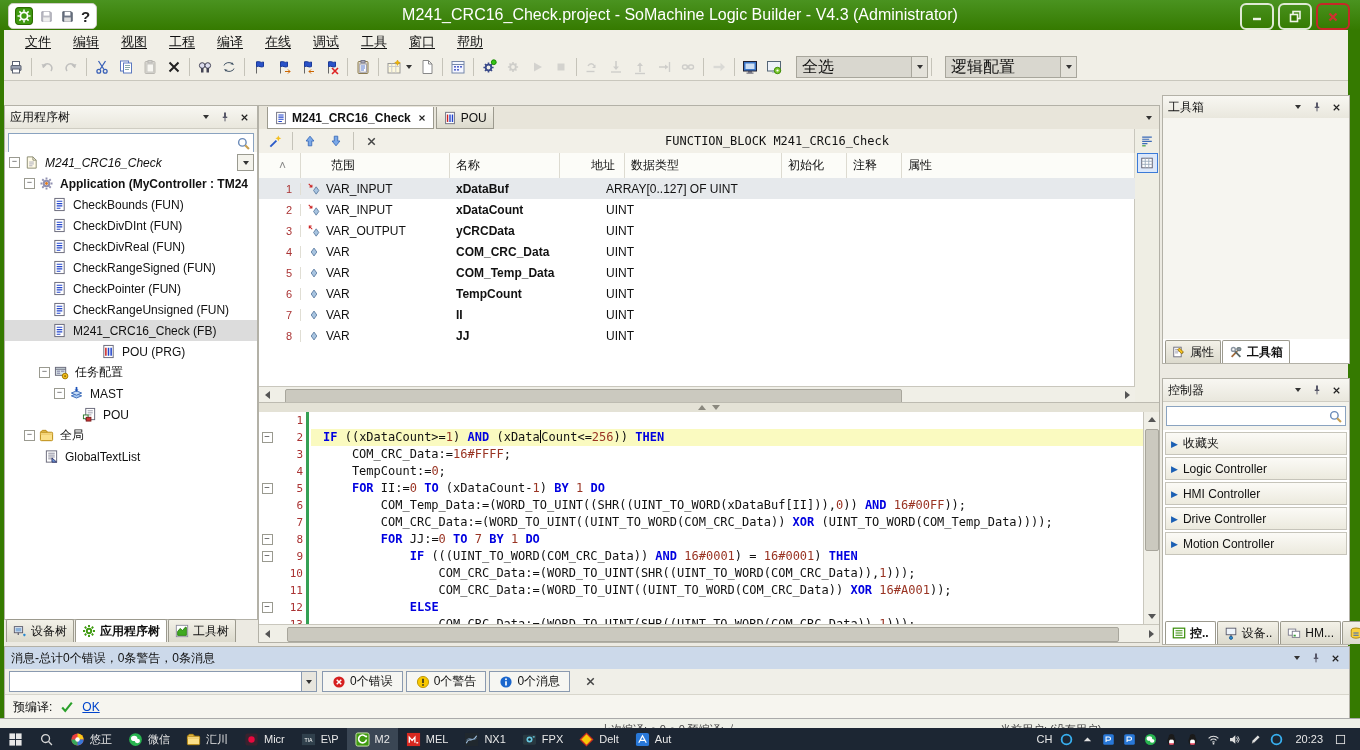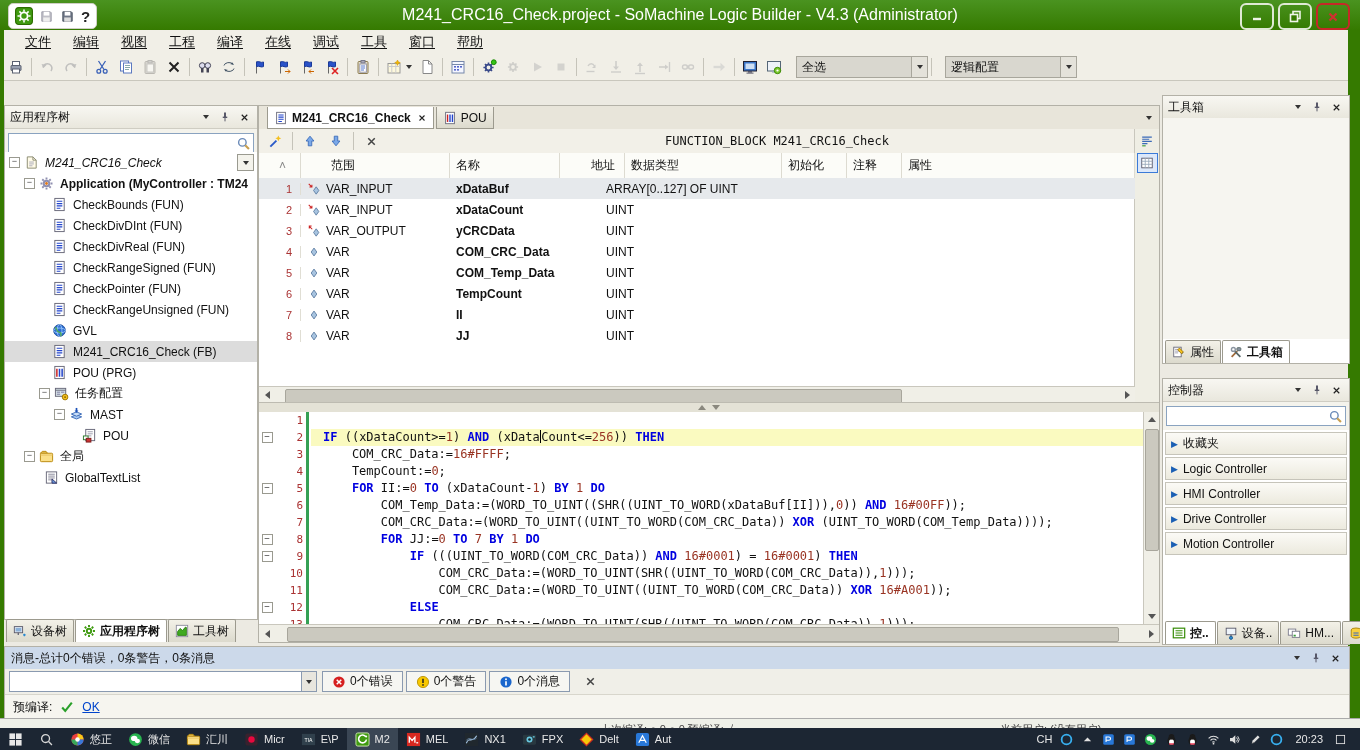--- a/index.html
+++ b/index.html
@@ -24,21 +24,21 @@
            border-bottom:1px solid #d8d6cc;display:flex;align-items:center;padding-left:14px}
   .menu-item{padding:0 11px;font-size:13px;text-decoration:underline;text-underline-offset:2px}
   .toolbar{position:absolute;left:0;top:54px;width:1360px;height:26px;background:#f1efe7;
            border-bottom:1px solid #c9c7bd;display:flex;align-items:center;padding-left:4px}
   .tbtn{width:24px;height:22px;display:flex;align-items:center;justify-content:center;border-radius:2px}
   .tbtn.dis{opacity:.45;filter:grayscale(.9)}
   .tsep{width:1px;height:18px;background:#c5c3b9;margin:0 3px}
   .tdd{width:9px;height:22px;display:flex;align-items:center}
   .tri-d{width:0;height:0;border-left:3.5px solid transparent;border-right:3.5px solid transparent;border-top:4px solid #333}
   .combo{height:20px;background:#d9d7cf;border:1px solid #a8a69c;display:flex;align-items:center;margin-left:10px}
-  .combo .cval{width:104px;padding:0 5px;font-size:12px;overflow:hidden;white-space:nowrap}
+  .combo .cval{width:104px;padding:0 5px;font-size:16px;overflow:hidden;white-space:nowrap}
   .combo .cbtn{width:15px;height:100%;border-left:1px solid #a8a69c;display:flex;align-items:center;justify-content:center;background:#e4e2da}
   
   .panel{position:absolute;background:#fff;border:1px solid #b3b1a7}
   .phead{height:22px;background:linear-gradient(#f8f7f2,#e9e7dd);display:flex;align-items:center;
          padding:0 5px;border-bottom:1px solid #cfcdc3;font-size:12px}
   .phead .ttl{flex:1;white-space:nowrap;overflow:hidden}
   .phico{width:16px;height:14px;display:flex;align-items:center;justify-content:center;margin-left:3px}
   .searchrow{height:24px;display:flex;align-items:center;padding:2px 3px;background:#f4f3ec}
   .searchbox{flex:1;height:18px;border:1px solid #8aa3c0;background:#fff;display:flex;align-items:center;justify-content:flex-end;padding:0 2px}
   
@@ -551,43 +551,31 @@
       <div class="trow" style="padding-left: 34px;">
         <span class="expsp"></span>
         <span class="ticon">
           <svg width="15" height="15" viewBox="0 0 16 16">
             <rect x="3" y="1.5" width="10" height="13" fill="#fff" stroke="#667"></rect>
             <path d="M5 4.5h6M5 7h6M5 9.5h6M5 12h4" stroke="#2244cc" stroke-width="1.2"></path>
           </svg>
         </span>
         <span class="tlabel">CheckRangeUnsigned (FUN)</span>
       </div>
-      <div class="trow" style="padding-left: 34px;">
-        <span class="expsp"></span>
-        <span class="ticon">
-          <svg width="15" height="15" viewBox="0 0 16 16">
-            <circle cx="8" cy="8" r="6.2" fill="#2d6fd2" stroke="#1a4a9a"></circle>
-            <ellipse cx="8" cy="8" rx="6.2" ry="2.6" fill="none" stroke="#9cc8ff" stroke-width="0.9"></ellipse>
-            <ellipse cx="8" cy="8" rx="2.6" ry="6.2" fill="none" stroke="#9cc8ff" stroke-width="0.9"></ellipse>
-            <path d="M3.5 4.5c2 1.8 1 4.5 4.5 5.5 2.5.7 2 3 1 4" fill="none" stroke="#4fae4f" stroke-width="1.4"></path>
-          </svg>
-        </span>
-        <span class="tlabel">GVL</span>
-      </div>
       <div class="trow tsel" style="padding-left: 34px;">
         <span class="expsp"></span>
         <span class="ticon">
           <svg width="15" height="15" viewBox="0 0 16 16">
             <rect x="3" y="1.5" width="10" height="13" fill="#fff" stroke="#667"></rect>
             <path d="M5 4.5h6M5 7h6M5 9.5h6M5 12h4" stroke="#2244cc" stroke-width="1.2"></path>
           </svg>
         </span>
         <span class="tlabel">M241_CRC16_Check (FB)</span>
       </div>
-      <div class="trow" style="padding-left: 34px;">
+      <div class="trow" style="padding-left: 48px; margin-left: 35px;">
         <span class="expsp"></span>
         <span class="ticon">
           <svg width="15" height="15" viewBox="0 0 16 16">
             <rect x="3" y="1.5" width="10" height="13" fill="#fff" stroke="#667"></rect>
             <path d="M5.2 4v8.5" stroke="#cc2222" stroke-width="1.6"></path>
             <path d="M8 4v8.5M10.8 4v8.5" stroke="#2244cc" stroke-width="1.6"></path>
           </svg>
         </span>
         <span class="tlabel">POU (PRG)</span>
       </div>

